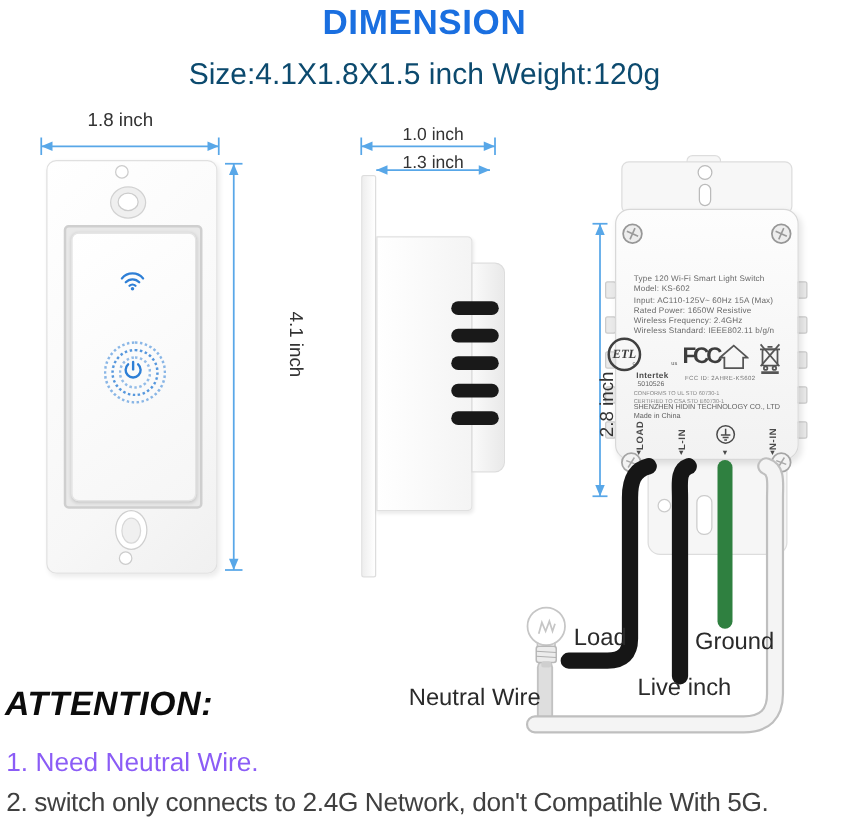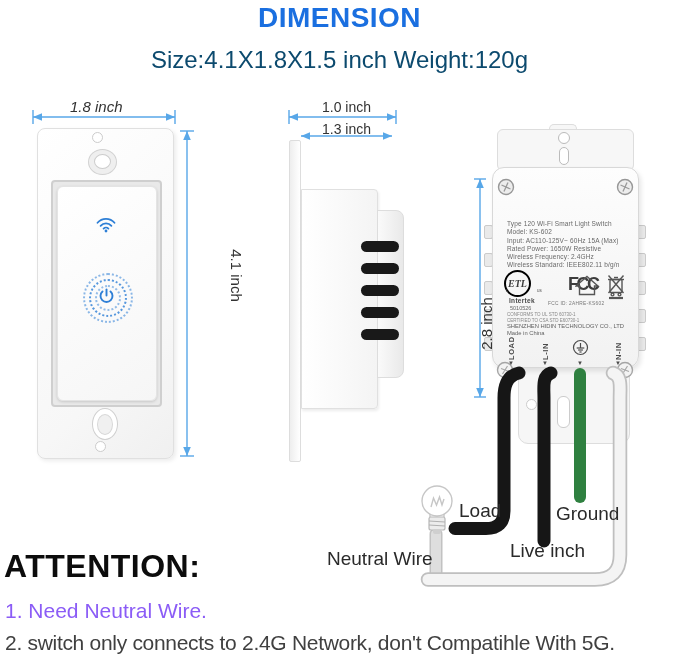--- a/index.html
+++ b/index.html
@@ -34,21 +34,21 @@
   .halo{border-radius:50%;}
   .halo-outer{left:83px;top:273px;width:46px;height:46px;border:2px dotted var(--wifi-blue,#2e7fd6);opacity:.55;}
   .halo-mid{left:89px;top:279px;width:34px;height:34px;border:2px dotted var(--wifi-blue,#2e7fd6);opacity:.8;}
   .halo-in{left:95px;top:285px;width:22px;height:22px;border:2px dotted var(--wifi-blue,#2e7fd6);opacity:.5;}
   .fv-screw-bot{left:92px;top:408px;width:24px;height:30px;border-radius:50%;
                 background:#fff;border:1px solid #cfcfcf;}
   .fv-screw-bot-in{left:97px;top:414px;width:14px;height:19px;border-radius:50%;
                    background:#f0f0f0;border:1px solid #d8d8d8;}
   .fv-hole-bot{left:95px;top:441px;width:9px;height:9px;border-radius:50%;
                background:#fff;border:1px solid #ccc;}
-  .fv-wlabel{left:70px;top:98px;font-style:italic;}
+  .fv-wlabel{left:70px;top:88px;}
   .fv-hlabel{left:210px;top:267px;transform:rotate(90deg);}
 
   
   .sv-plate{left:289px;top:140px;width:12px;height:322px;border-radius:2px;
             background:linear-gradient(90deg,#eee, #fff);border:1px solid #ddd;box-sizing:border-box;}
   .sv-body{left:301px;top:189px;width:77px;height:220px;
            background:linear-gradient(90deg,#ffffff,#f4f4f4);border:1px solid #e0e0e0;
            border-radius:0 4px 4px 0;box-sizing:border-box;box-shadow:1px 2px 3px rgba(0,0,0,.08);}
   .sv-deep{left:377px;top:210px;width:27px;height:168px;
            background:linear-gradient(90deg,#fafafa,#e9e9e9);border:1px solid #ddd;
@@ -70,47 +70,47 @@
            box-sizing:border-box;box-shadow:2px 3px 5px rgba(0,0,0,.10);}
   .bv-bracket-bot{left:518px;top:367px;width:112px;height:77px;background:#f6f6f6;
                   border:1px solid #ddd;border-radius:0 0 10px 10px;box-sizing:border-box;}
   .bv-slot-bot{left:557px;top:396px;width:11px;height:30px;border-radius:6px;background:#fff;border:1px solid #ccc;}
   .bv-holebot{left:526px;top:399px;width:9px;height:9px;border-radius:50%;background:#fff;border:1px solid #ccc;}
   .screw{width:18px;height:18px;}
   .bv-hlabel{left:460px;top:315px;transform:rotate(-90deg);font-size:15px;}
 
   .spec{left:507px;top:220px;width:132px;font-size:6.5px;line-height:8.3px;
         color:var(--label-gray,#686868);letter-spacing:.15px;}
-  .etl{left:504px;top:270px;width:27px;height:27px;border-radius:50%;border:2px solid #000000;
+  .etl{left:486px;top:270px;width:27px;height:27px;border-radius:50%;border:2px solid #404040;
        box-sizing:border-box;text-align:center;font:italic 700 10px "Liberation Serif",serif;
        color:#3c3c3c;line-height:23px;}
   .etl-c{left:506px;top:288px;font-size:4.5px;color:#555;}
   .etl-us{left:537px;top:288px;font-size:4.5px;color:#555;}
   .intertek{left:509px;top:297px;font-size:6.5px;font-weight:700;color:#4a4a4a;letter-spacing:.3px;}
   .intertek-num{left:510px;top:305px;font-size:5.5px;color:#666;}
-  .fcc{left:546px;top:274px;font-size:18px;font-weight:700;letter-spacing:-2.5px;color:#3d3d3d;margin-left:22px;}
+  .fcc{left:546px;top:274px;font-size:18px;font-weight:700;letter-spacing:-2.5px;color:#3d3d3d;}
   .fcc-id{left:548px;top:301px;font-size:4.8px;color:#777;letter-spacing:.3px;}
   .tiny1{left:507px;top:312px;font-size:4.5px;color:#888;}
   .tiny2{left:507px;top:317.5px;font-size:4.5px;color:#888;}
   .company{left:507px;top:323px;font-size:5.8px;color:#5f5f5f;}
   .origin{left:507px;top:330px;font-size:5.8px;color:#5f5f5f;}
 
   .terminal{transform-origin:left top;transform:rotate(-90deg);
             font-size:7.5px;font-weight:700;color:#4a4a4a;letter-spacing:.6px;}
   .t-arrow{font-size:6px;color:#4a4a4a;}
 
   
   .wire-label{font-size:19px;color:#2a2a2a;}
   .load-label{left:459px;top:500px;}
   .ground-label{left:556px;top:503px;}
   .live-label{left:510px;top:540px;}
   .neutral-label{left:327px;top:548px;}
 
   
-  .attn-head{left:4px;top:548px;font-size:32px;font-weight:700;letter-spacing:.5px;color:#0c0c0c;}
+  .attn-head{left:4px;top:548px;font-size:27px;font-weight:700;letter-spacing:.5px;color:#0c0c0c;font-style:italic;}
   .attn-item1{left:5px;top:599px;font-size:21px;color:#8b5cf6;}
   .attn-item2{left:5px;top:631px;font-size:21px;color:#404040;letter-spacing:-0.3px;}
 
   
   .overlay{position:absolute;left:0;top:0;z-index:3;pointer-events:none;}
   .z0{z-index:0;} .z1{z-index:1;} .z2{z-index:2;} .z4{z-index:4;position:absolute;}
   .dim{stroke:var(--dim-blue,#58a7e8);stroke-width:1.4;fill:none;}
   .dim-a{fill:var(--dim-blue,#58a7e8);stroke:none;}
   .wire-black{stroke:#161616;stroke-width:13;fill:none;stroke-linecap:round;stroke-linejoin:round;}
   .wire-green{stroke:var(--wire-green,#2f8040);stroke-width:12;fill:none;stroke-linecap:round;}

